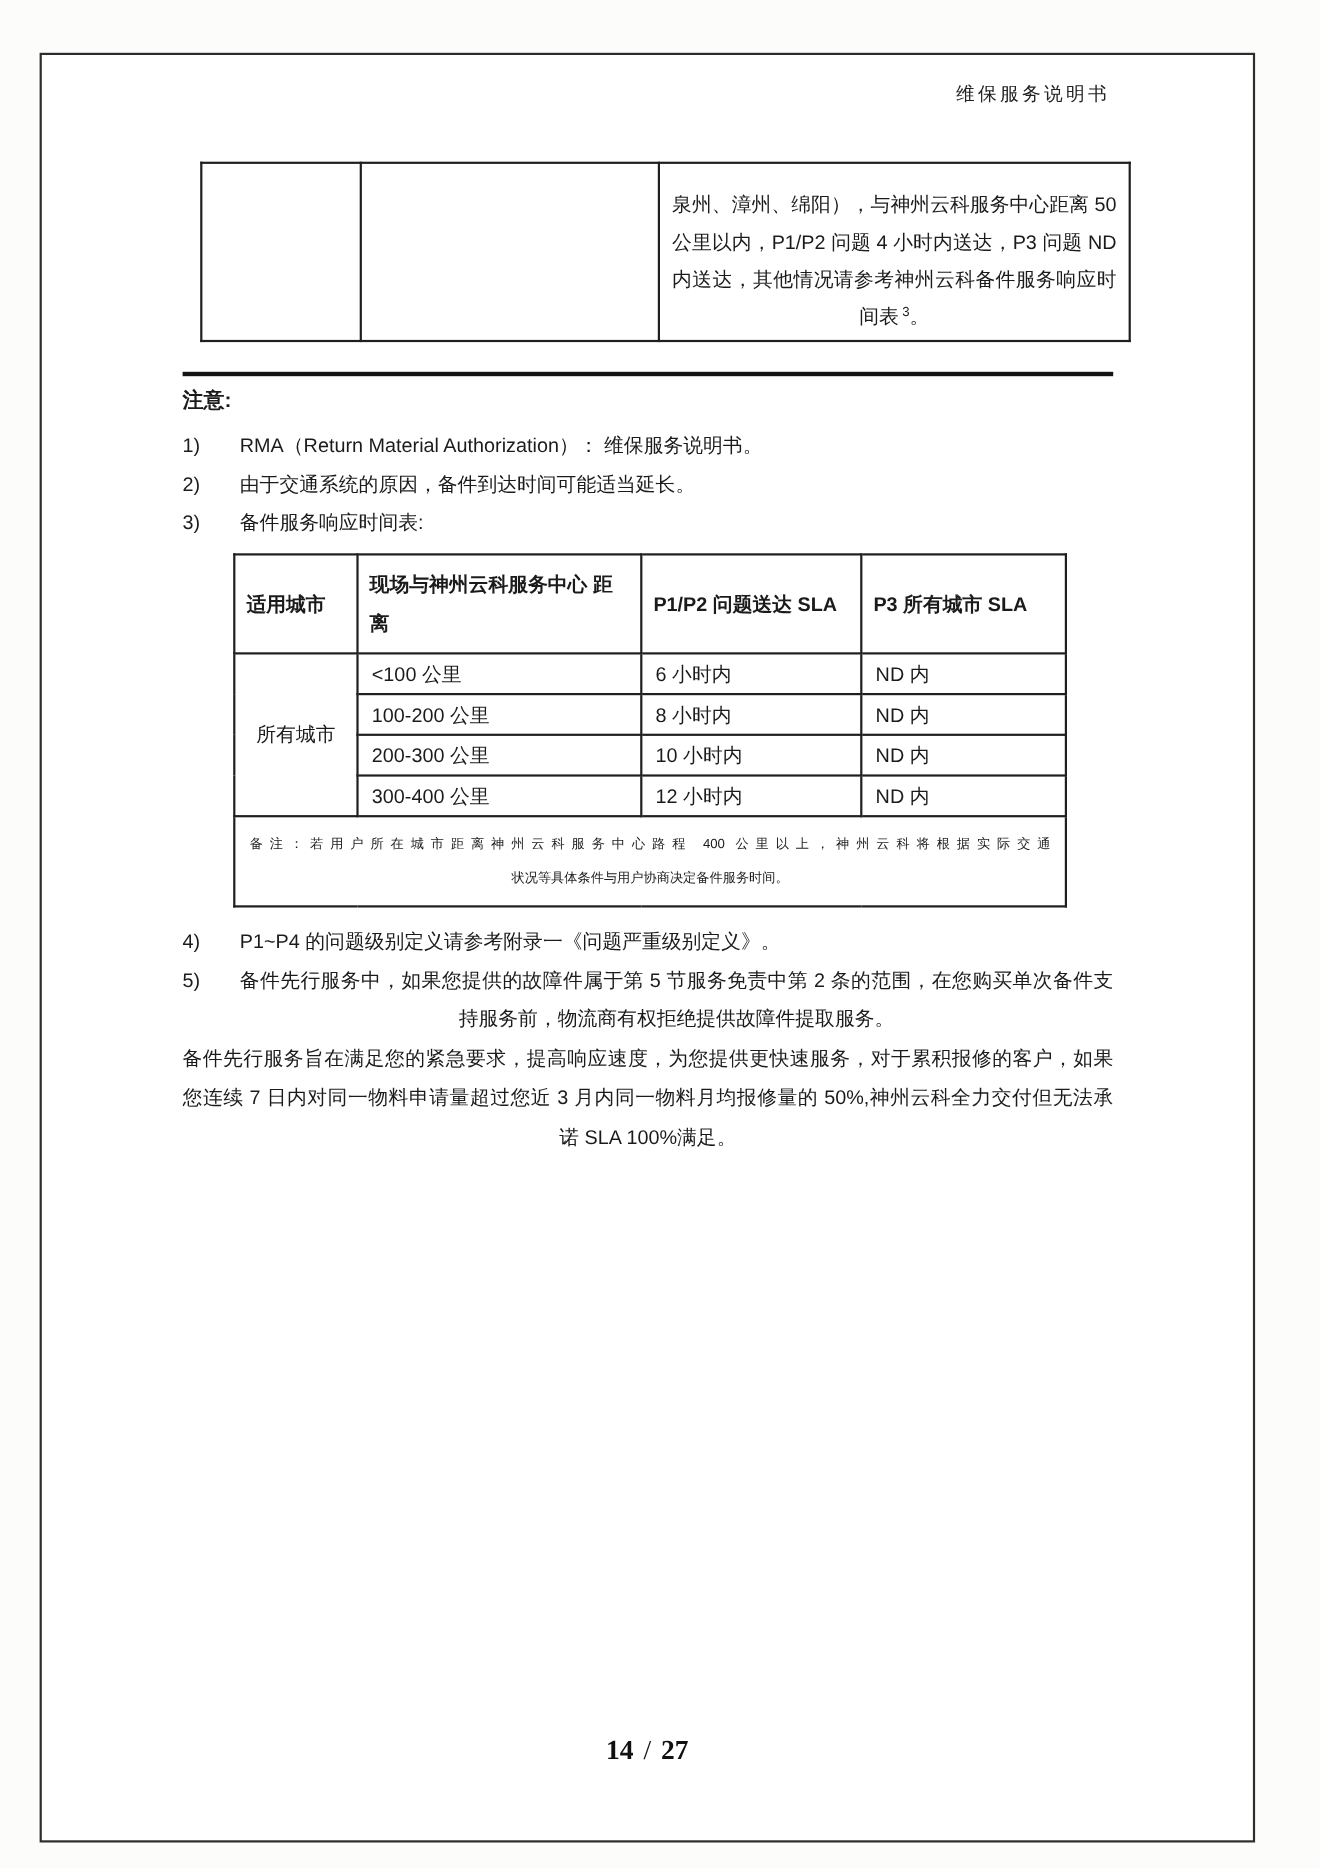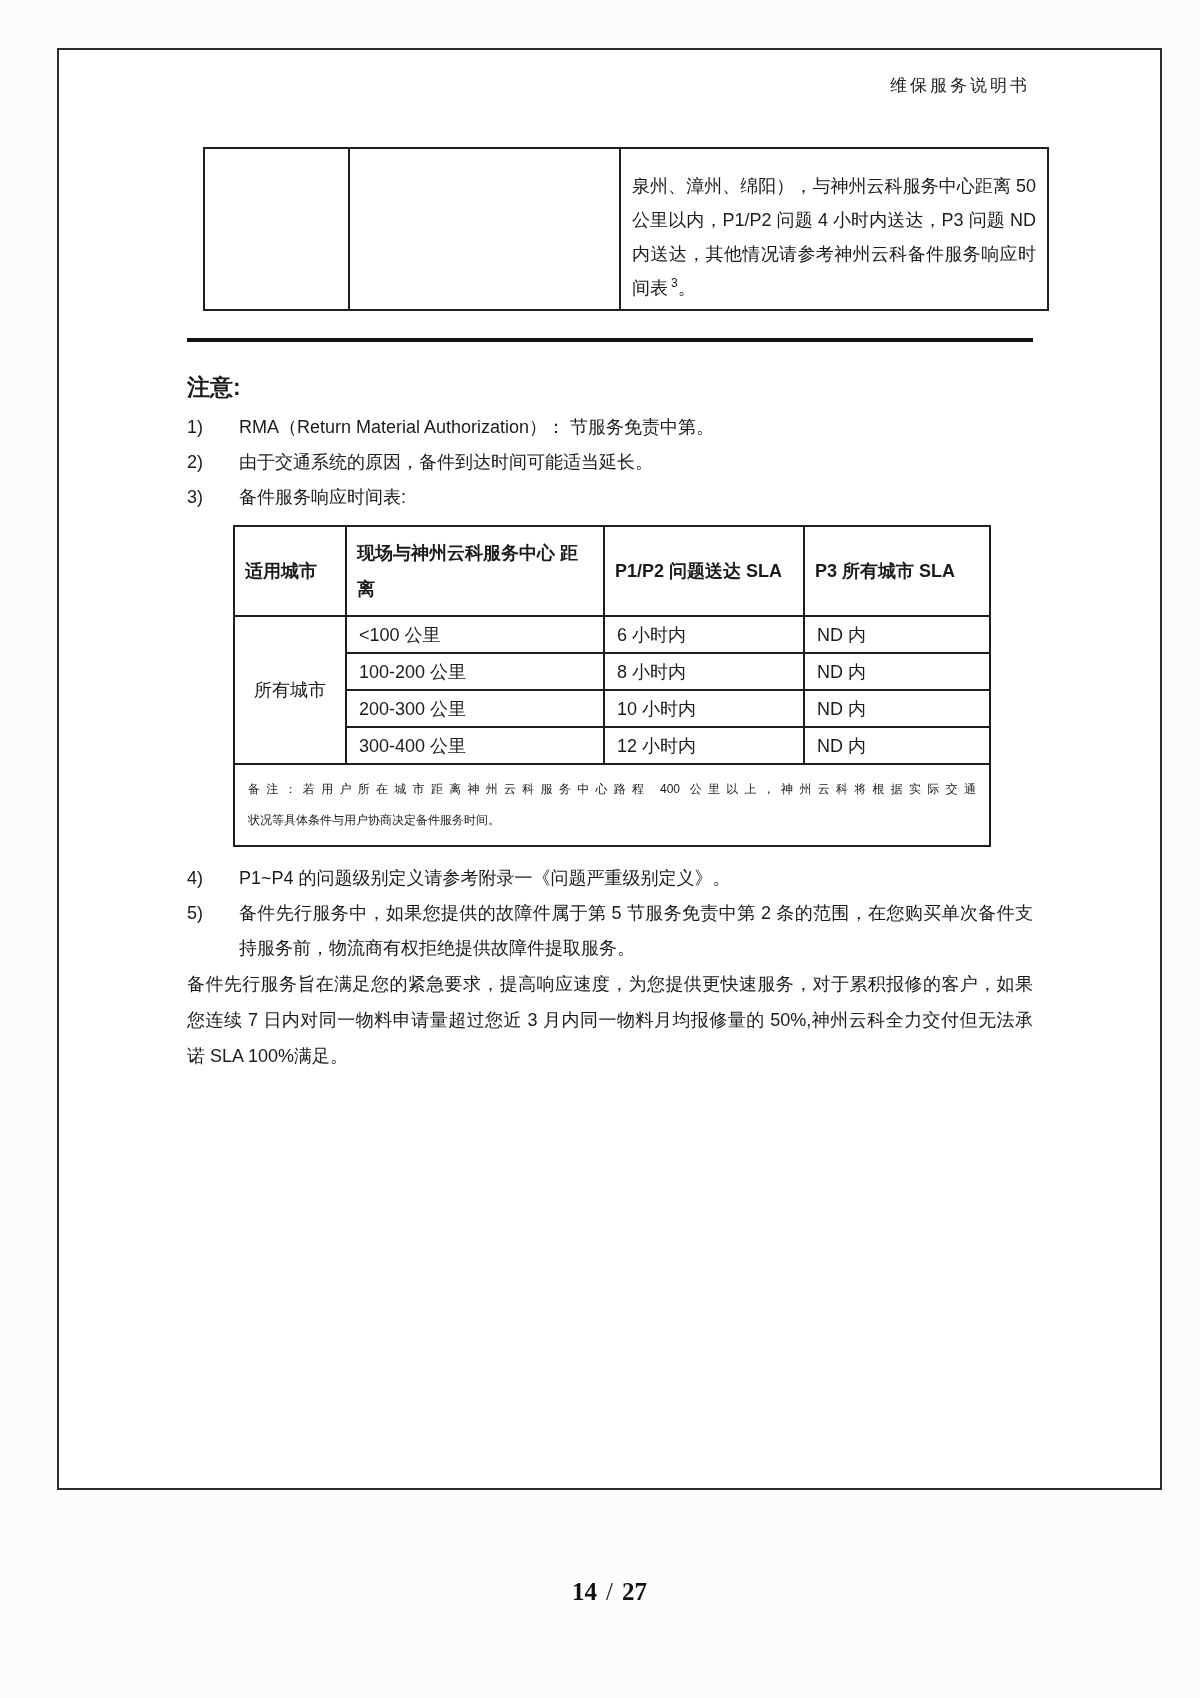--- a/index.html
+++ b/index.html
@@ -1,46 +1,46 @@
 <!DOCTYPE html>
 <html><head>
 <meta charset="utf-8">
 <style>
   * { margin:0; padding:0; box-sizing:border-box; }
   html,body { width:1200px; height:1698px; background:#fcfcfa; }
   body { font-family:"Liberation Sans", sans-serif; color:#1b1b1b; position:relative; }
 
   .page {
-    position:absolute; left:57px; top:48px;
-    width:1105px; height:1442px;
+    position:absolute; left:36px; top:48px;
+    width:1105px; height:1627px;
     background:#ffffff; border:2px solid #2d2d2d;
   }
 
   .doc-header {
     position:absolute; top:24px; right:130px;
     font-family:"Liberation Serif", serif;
     font-size:17px; letter-spacing:3px; color:#222;
   }
 
   .content { position:absolute; left:128px; top:0; width:846px; }
 
   
   table { border-collapse:collapse; table-layout:fixed; }
   .top-table { margin-top:97px; margin-left:16px; width:844px; }
   .top-table td { border:2px solid #1f1f1f; vertical-align:top; }
   .top-table .cell-text { padding:20px 11px 4px 11px; font-size:18px; line-height:34px; }
 
   .jl { text-align:justify; text-align-last:justify; white-space:nowrap; overflow:hidden; }
-  .ll { white-space:nowrap; overflow:hidden; }
+  .ll { white-space:nowrap; overflow:hidden;text-align:center; }
 
   sup.fn { font-size:12px; vertical-align:super; line-height:0; margin-left:3px; }
 
   .thick-rule { margin-top:27px; width:846px; height:4px; background:#141414; }
 
-  .notes-heading { margin-top:32px; font-size:23px; font-weight:bold; line-height:26px; }
+  .notes-heading { margin-top:10px; font-size:19px; font-weight:bold; line-height:26px; }
 
   .note-item { display:flex; font-size:18px; line-height:35px; }
   .note-item .num { width:52px; flex:none; }
   .note-item .li-text { flex:1; }
   .mt10 { margin-top:10px; }
   .mt14 { margin-top:14px; }
 
   
   .sla-table { margin:10px 0 0 46px; width:756px; font-size:18px; }
   .sla-table th, .sla-table td { border:2px solid #1f1f1f; }
@@ -90,21 +90,21 @@
       </tr>
     </tbody>
       </table>
 
     <div class="thick-rule"></div>
 
     <div class="notes-heading">注意:</div>
 
     <div class="note-item mt10">
       <span class="num">1)</span>
-      <div class="li-text">RMA（Return Material Authorization）： 节服务免责中第。</div>
+      <div class="li-text">RMA（Return Material Authorization）： 维保服务说明书。</div>
     </div>
     <div class="note-item">
       <span class="num">2)</span>
       <div class="li-text">由于交通系统的原因，备件到达时间可能适当延长。</div>
     </div>
     <div class="note-item">
       <span class="num">3)</span>
       <div class="li-text">备件服务响应时间表:</div>
     </div>
 

